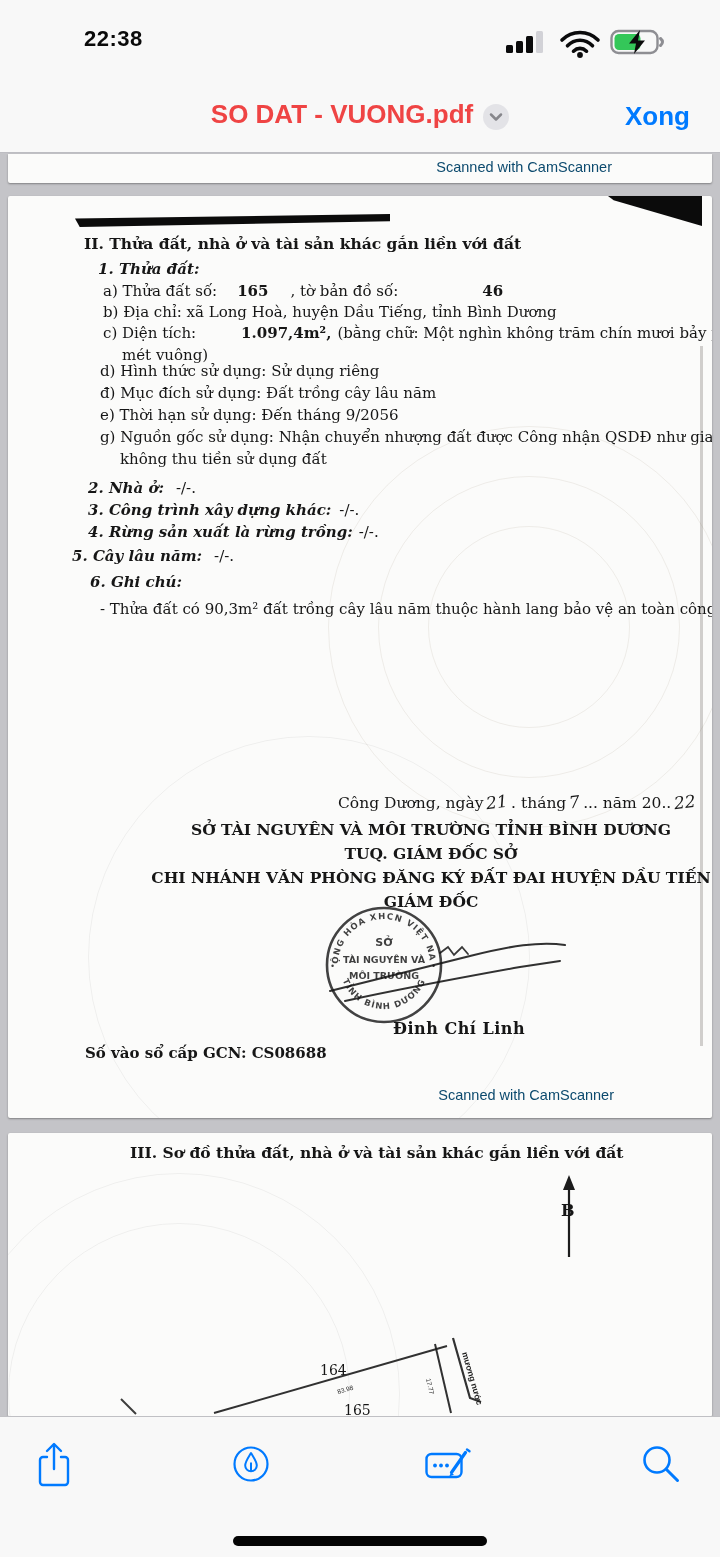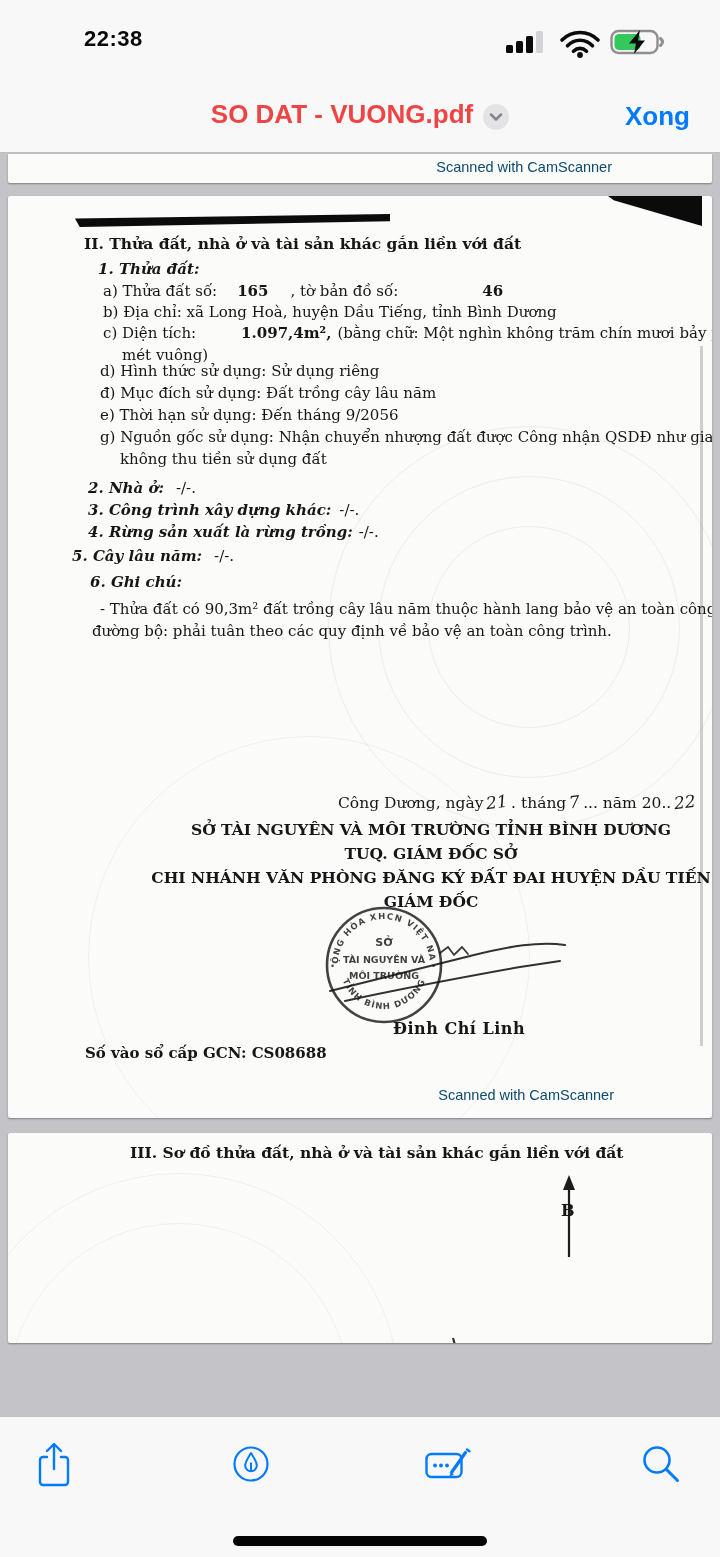--- a/index.html
+++ b/index.html
@@ -11,21 +11,21 @@
   .time{position:absolute;left:84px;top:26px;font-size:22px;font-weight:700;color:#0a0a0a;letter-spacing:.5px;}
   .sicon{position:absolute;top:29px;}
   .titlewrap{position:absolute;left:0;top:99px;width:720px;text-align:center;white-space:nowrap;}
   .navtitle{font-size:26px;font-weight:600;color:#ef4444;}
   .chev{display:inline-block;vertical-align:middle;width:26px;height:26px;border-radius:50%;background:#E3E3E7;margin-left:10px;margin-top:-4px;}
   .done{position:absolute;right:30px;top:101px;font-size:26px;font-weight:600;color:#007AFF;background:none;border:none;padding:0;}
   
   .page{position:absolute;left:8px;width:704px;background:#FBFBFA;box-shadow:0 1px 2px rgba(0,0,0,.35);border-radius:2px;overflow:hidden;}
   .strip{top:154px;height:29px;border-radius:0 0 2px 2px;}
   .page1{top:196px;height:922px;}
-  .page2{top:1133px;height:210px;}
+  .page2{top:1133px;height:284px;}
   .cam{position:absolute;font-size:14.5px;color:#0c4a6e;font-family:"Liberation Sans","DejaVu Sans",sans-serif;white-space:nowrap;}
   .doc{position:absolute;font-family:"DejaVu Serif","Liberation Serif",serif;font-size:15px;color:#161616;white-space:nowrap;}
   .b{font-weight:bold;}
   .bi{font-weight:bold;font-style:italic;}
   .hw{display:inline-block;font-family:"DejaVu Serif","Liberation Serif",serif;font-style:italic;font-size:17px;transform:rotate(-7deg);margin:0 3px;color:#1a1a1a;}
   .wm{position:absolute;border-radius:50%;pointer-events:none;}
   .wm1{border:1.5px solid rgba(140,125,95,.12);}
   .wm2{border:1.5px solid rgba(0,0,0,.05);}
   .art-bar{position:absolute;left:67px;top:18px;width:315px;height:13px;background:#0b0b0b;
            clip-path:polygon(0 35%,100% 0,100% 55%,1.5% 100%);}
@@ -114,21 +114,20 @@
     <div class="doc" style="left:92px;top:210px">e) Thời hạn sử dụng:  Đến tháng 9/2056</div>
     <div class="doc" style="left:92px;top:232px">g) Nguồn gốc sử dụng: Nhận chuyển nhượng đất được Công nhận QSDĐ như giao đất</div>
     <div class="doc" style="left:112px;top:254px">không thu tiền sử dụng đất</div>
 
     <div class="doc" style="left:80px;top:283px"><span class="bi">2. Nhà ở:</span><span style="margin-left:12px">-/-.</span></div>
     <div class="doc" style="left:80px;top:305px"><span class="bi">3. Công trình xây dựng khác:</span><span style="margin-left:8px">-/-.</span></div>
     <div class="doc" style="left:80px;top:327px"><span class="bi">4. Rừng sản xuất là rừng trồng:</span><span style="margin-left:6px">-/-.</span></div>
     <div class="doc" style="left:64px;top:351px"><span class="bi">5. Cây lâu năm:</span><span style="margin-left:12px">-/-.</span></div>
     <div class="doc bi" style="left:82px;top:377px">6. Ghi chú:</div>
     <div class="doc" style="left:92px;top:404px">- Thửa đất có 90,3m² đất trồng cây lâu năm thuộc hành lang bảo vệ an toàn công trình</div>
-    <div class="doc" style="left:84px;top:426px">đường bộ: phải tuân theo các quy định về bảo vệ an toàn công trình.</div>
 
     <div class="doc" style="left:330px;top:596px;font-size:15.5px">
       <span>Công Dương, ngày</span><span class="hw">21</span><span>.  tháng</span><span class="hw">7</span><span>...  năm 20..</span><span class="hw">22</span>
     </div>
     <div class="doc b" style="left:73px;top:622px;width:700px;text-align:center;font-size:15.5px;line-height:24px">
       <div>SỞ TÀI NGUYÊN VÀ MÔI TRƯỜNG TỈNH BÌNH DƯƠNG</div>
       <div>TUQ. GIÁM ĐỐC SỞ</div>
       <div>CHI NHÁNH VĂN PHÒNG ĐĂNG KÝ ĐẤT ĐAI HUYỆN DẦU TIẾN</div>
       <div>GIÁM ĐỐC</div>
     </div>

